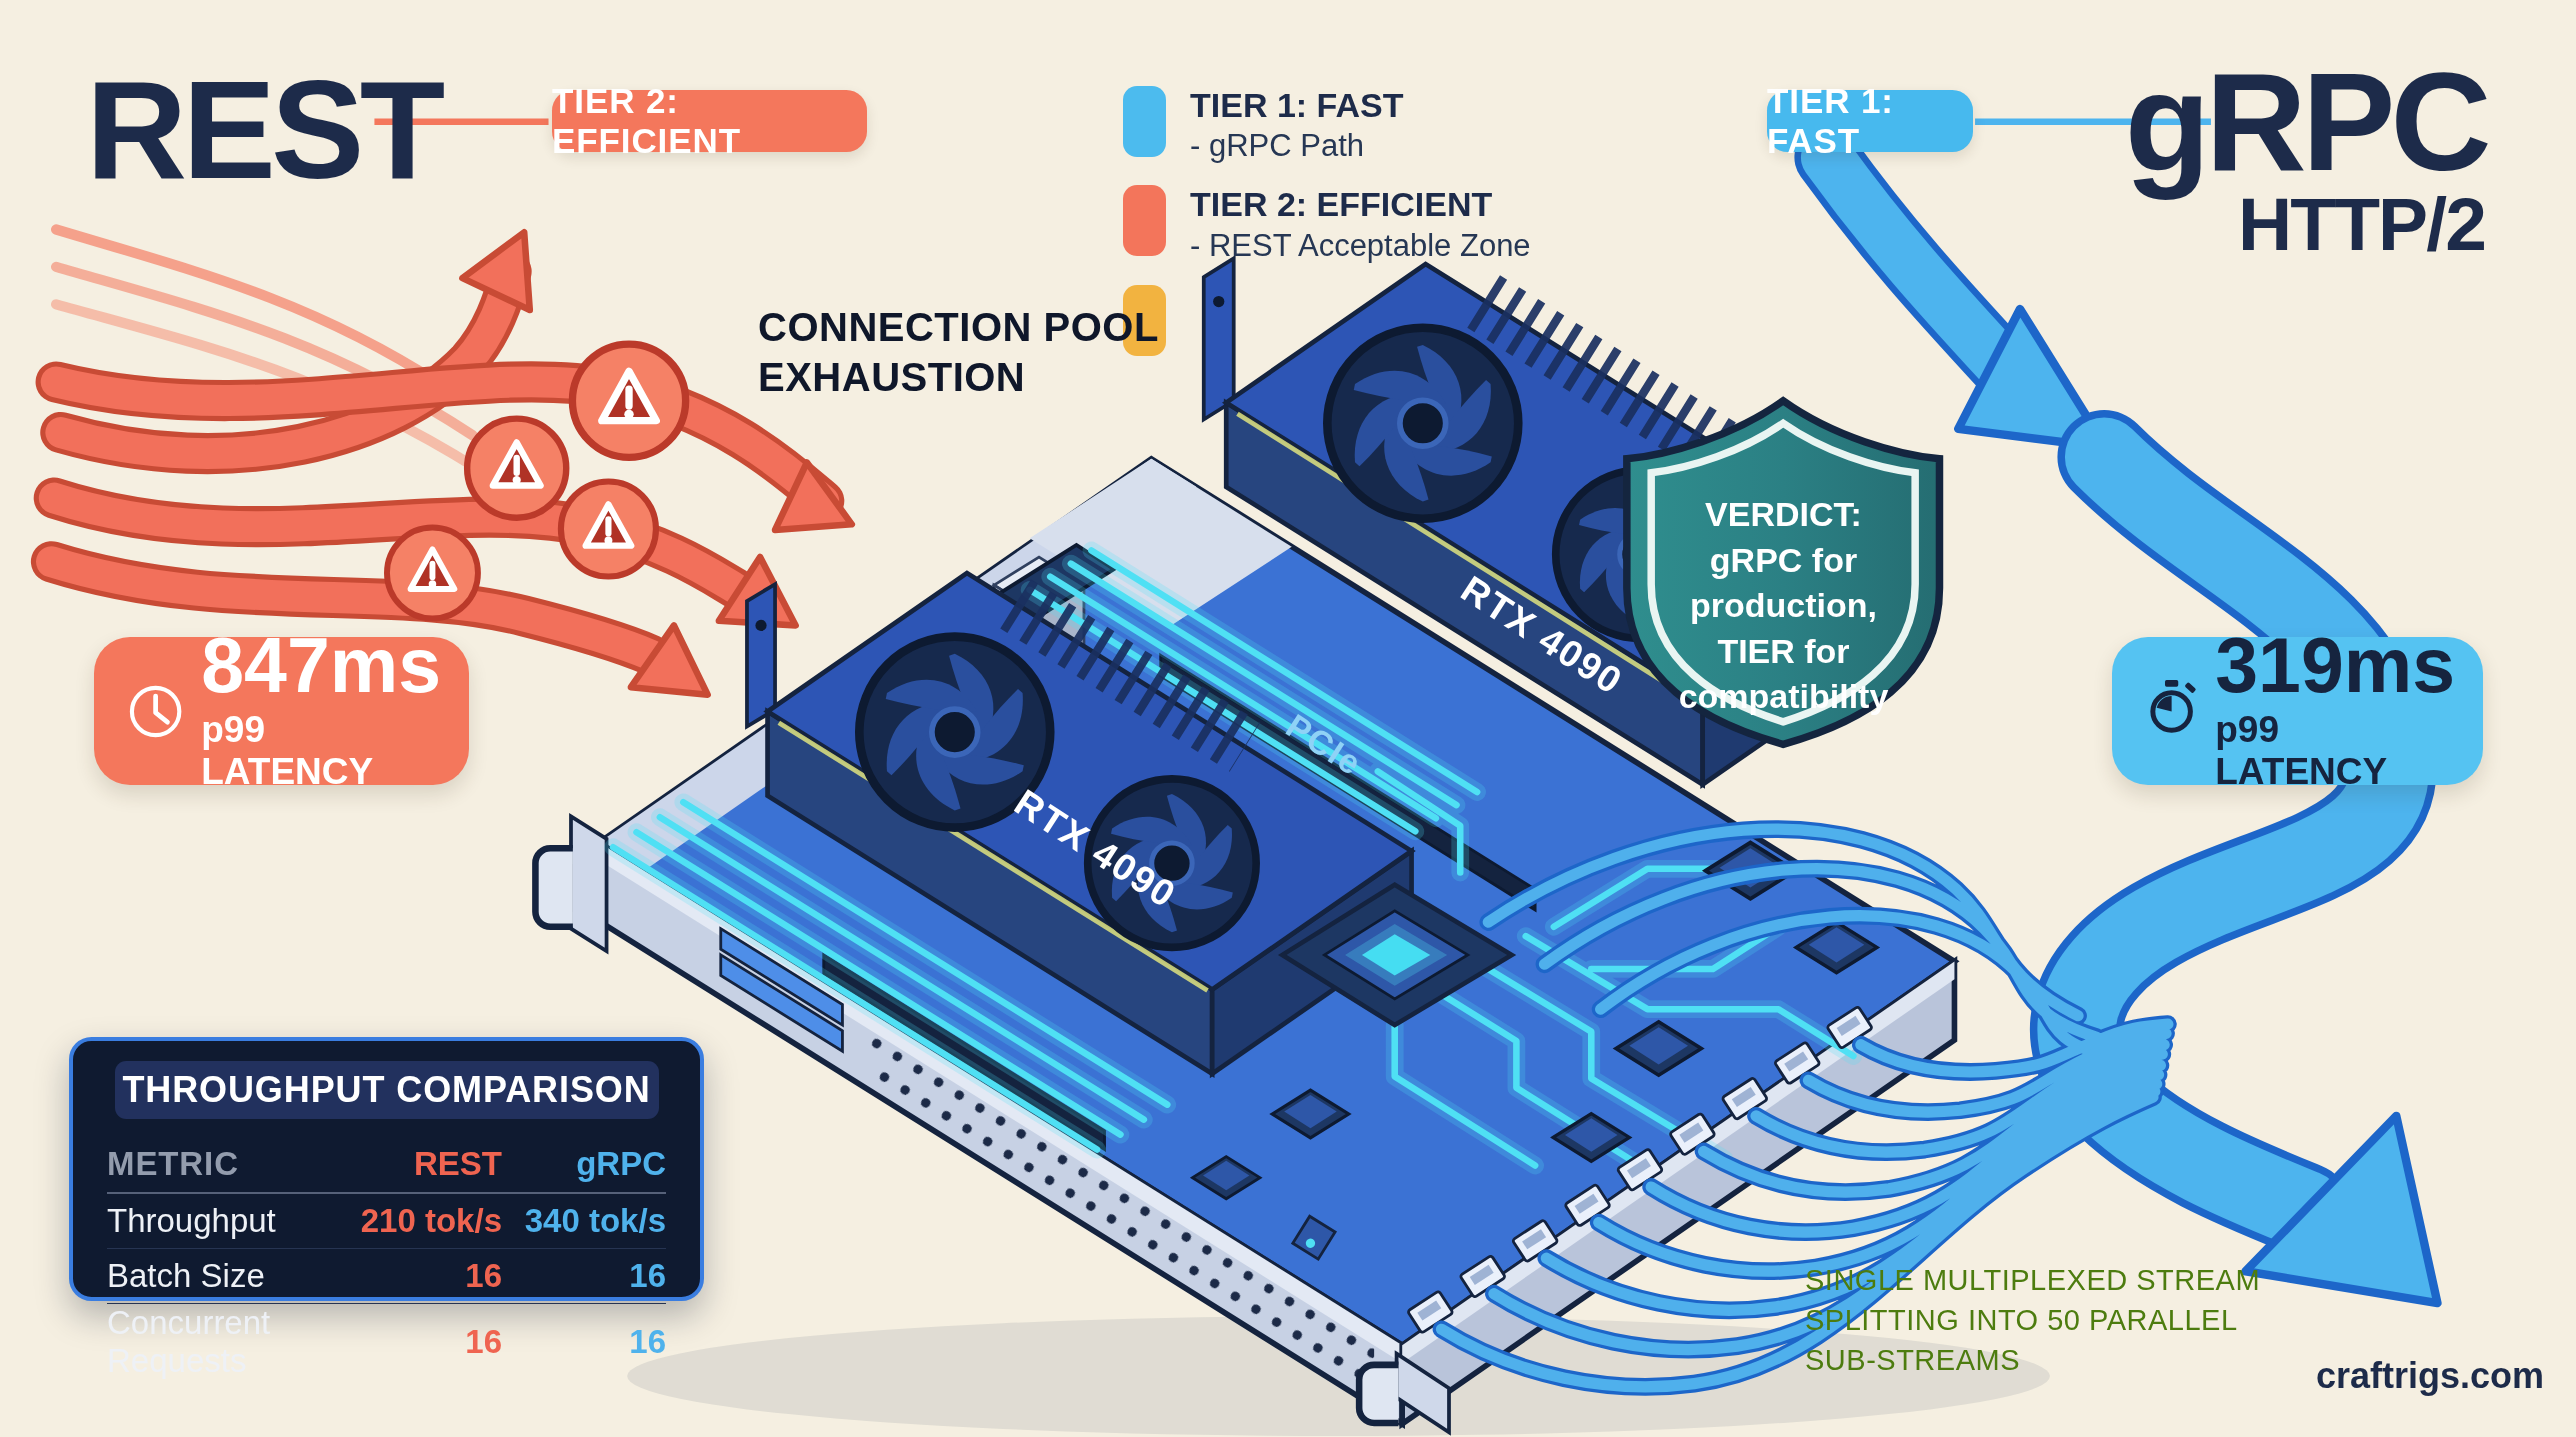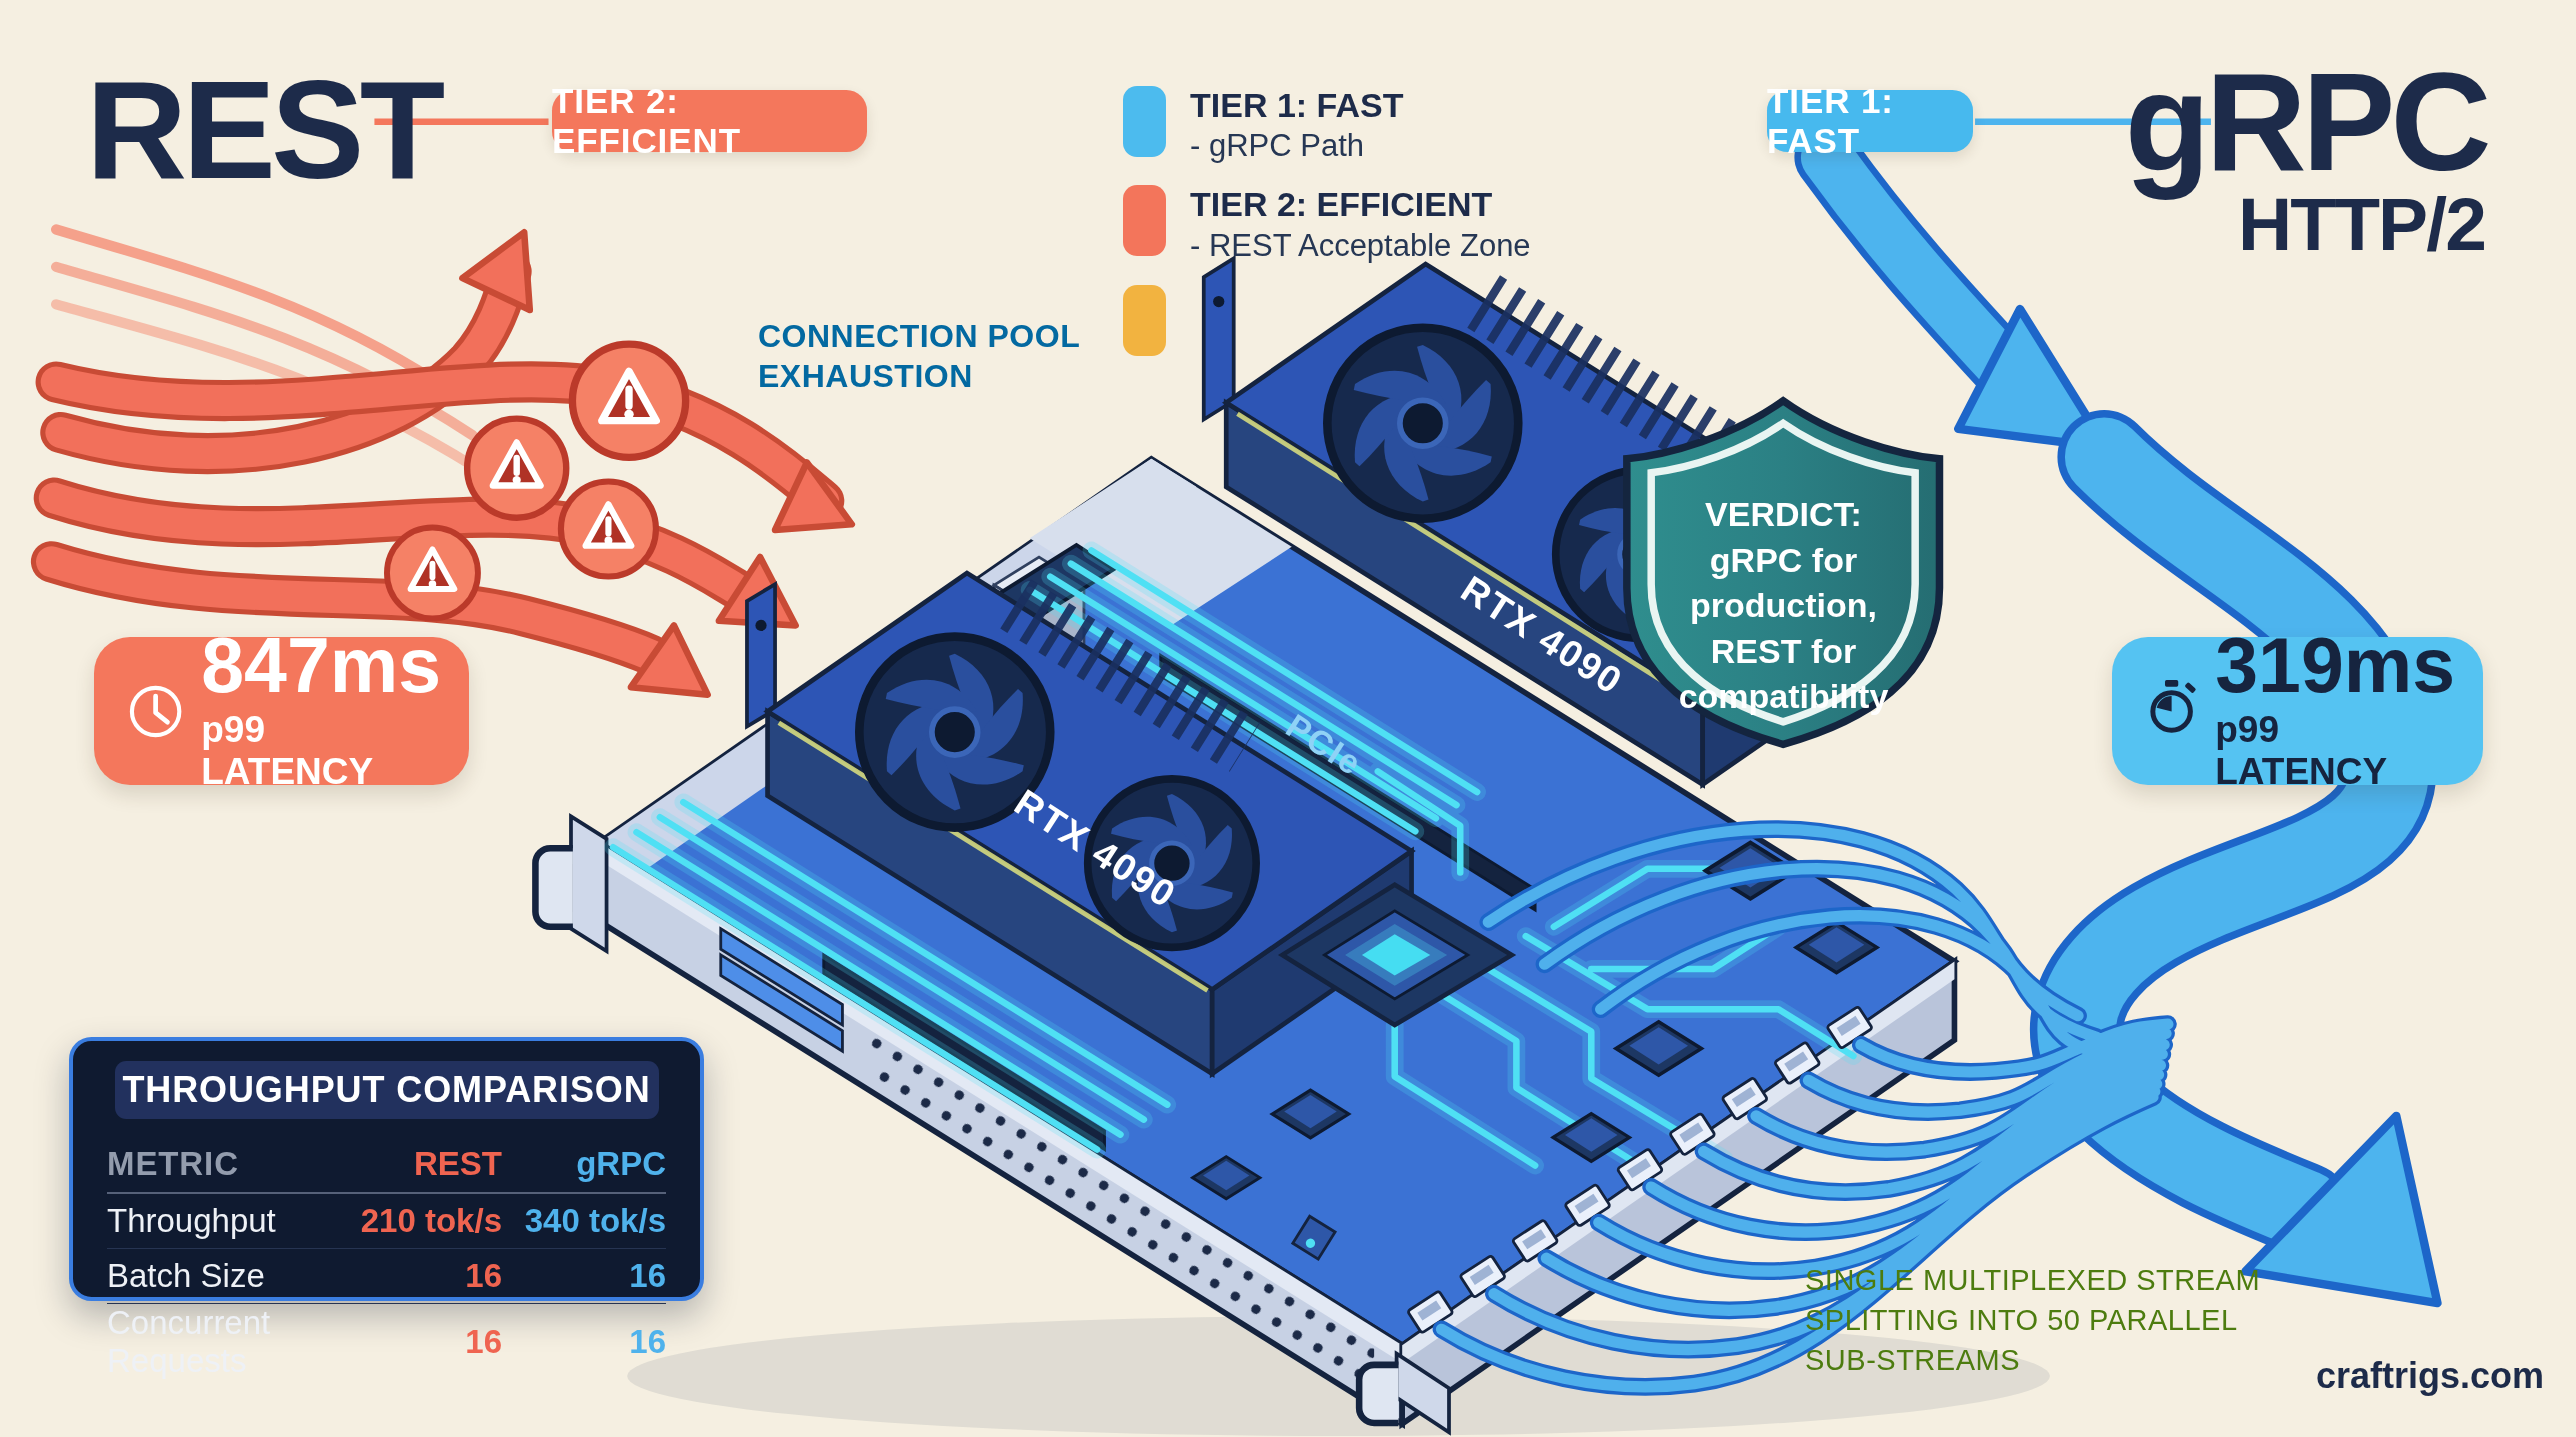--- a/index.html
+++ b/index.html
@@ -28,21 +28,21 @@
   #tier1-badge{left:1767px;top:90px;width:206px;background:#47b9ee;}
 
   
   #legend{left:1123px;top:82px;width:580px;}
   .legend-item{position:absolute;left:0;display:flex;gap:24px;}
   .legend-swatch{width:43px;height:71px;border-radius:14px;flex:none;}
   .legend-label{font-size:34px;font-weight:bold;color:#1d2b4a;line-height:1.12;}
   .legend-desc{font-size:31px;color:#263754;line-height:1.15;margin-top:4.7px;}
 
   
-  #pool-caption{left:758px;top:316px;font-size:32px;font-weight:bold;color:#0369a1;
+  #pool-caption{left:758px;top:302px;font-size:40px;font-weight:bold;color:#0f172a;
     line-height:1.25;letter-spacing:0.5px;}
 
   
   .latency-badge{height:148px;border-radius:36px;display:flex;align-items:center;gap:16px;
     padding:0 28px 0 32px;box-shadow:0 9.4px 20.6px rgba(60,40,20,.14);}
   #rest-latency{left:94px;top:637px;width:315px;background:#f4775c;}
   #grpc-latency{left:2112px;top:637px;width:311px;background:#55c3f2;}
   .latency-text{display:flex;flex-direction:column;align-items:center;}
   .latency-value{font-size:77px;font-weight:bold;line-height:.95;}
   .latency-label{font-size:37px;font-weight:bold;margin-top:7.5px;}
@@ -357,21 +357,21 @@
   </svg>
   <div class="latency-text">
     <div class="latency-value">319ms</div>
     <div class="latency-label">p99 LATENCY</div>
   </div>
 </div>
 
 <div class="abs preline" id="verdict-text">VERDICT:
 gRPC for
 production,
-REST for
+TIER for
 compatibility</div>
 
 <div class="abs" id="table-card">
   <div id="table-title">THROUGHPUT COMPARISON</div>
   <div class="t-grid" id="table-head">
     <div class="th-metric">METRIC</div>
     <div class="col-rest">REST</div>
     <div class="col-grpc">gRPC</div>
   </div>
   <hr id="head-rule">

